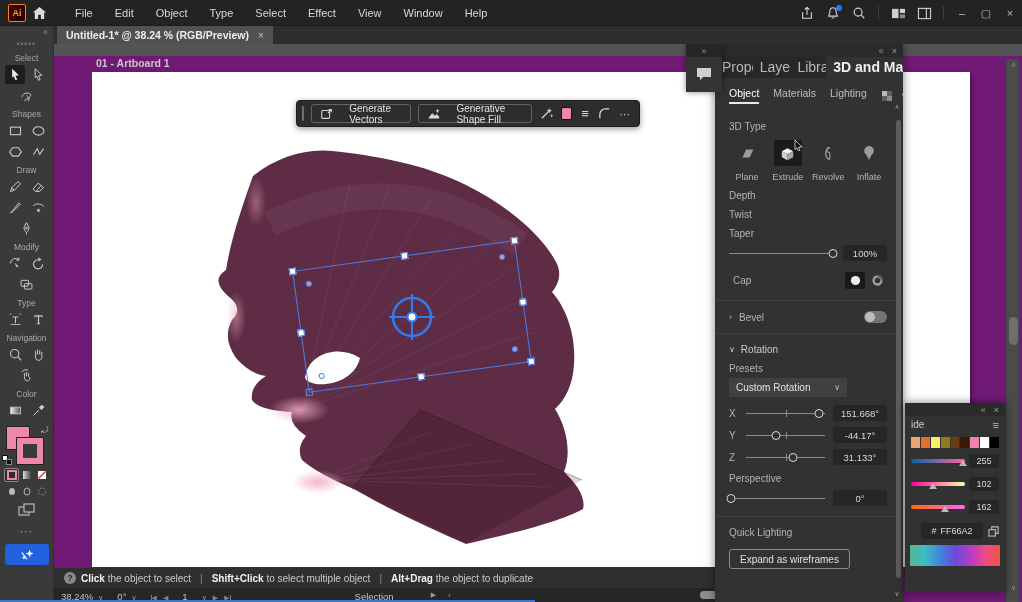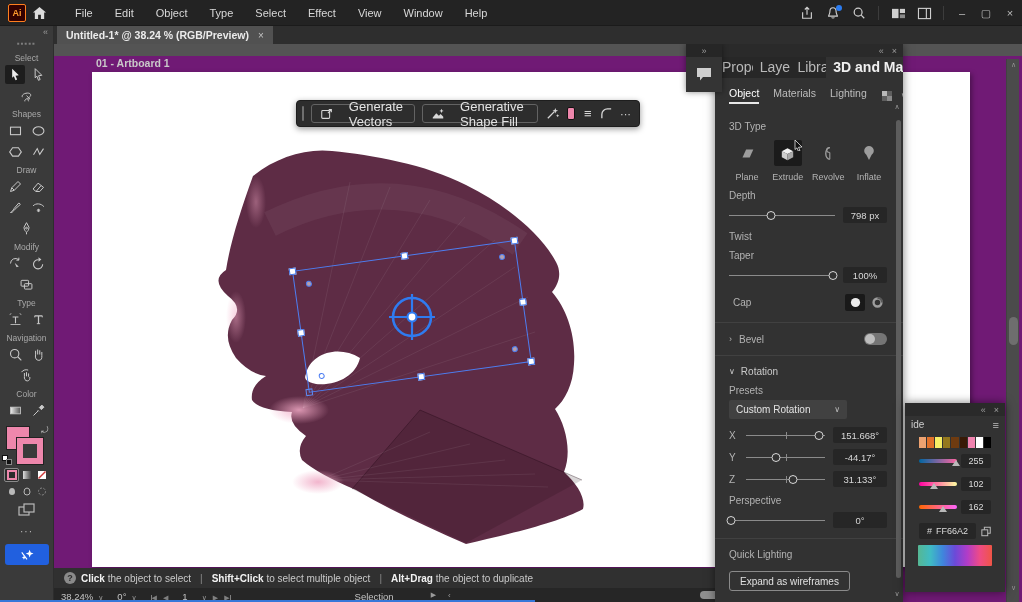--- a/index.html
+++ b/index.html
@@ -60,21 +60,21 @@
   .gizmo{position:absolute;left:388px;top:293px;z-index:3}
 
   
   .vscroll{position:absolute;left:1006px;top:47px;width:13px;height:543px;background:#4b4b4b;border-left:1px solid #424242;z-index:2}
   .vthumb{position:absolute;left:2px;top:258px;width:9px;height:28px;background:#6e6e6e;border-radius:5px}
   .varrow{position:absolute;left:0;width:13px;text-align:center;color:#949494;font-size:7px}
 
   
   .taskbar{position:absolute;left:296px;top:100px;width:344px;height:27px;background:#2d2d2d;border:1px solid #1e1e1e;border-radius:4px;box-shadow:0 2px 6px rgba(0,0,0,.4);display:flex;align-items:center;gap:7px;padding:0 8px 0 5px;z-index:20}
   .tb-handle{width:3px;height:15px;background:#6f6f6f;border-radius:2px}
-  .task-btn{height:19px;border:1px solid #636363;border-radius:3px;display:flex;align-items:center;gap:15px;padding:0 8px;color:#e3e3e3;font-size:13px;background:#2d2d2d}
+  .task-btn{height:19px;border:1px solid #636363;border-radius:3px;display:flex;align-items:center;gap:15px;padding:0 8px;color:#e3e3e3;font-size:10px;background:#2d2d2d}
   .task-ic{width:17px;height:17px;display:flex;align-items:center;justify-content:center}
   .task-swatch{width:13px;height:13px;border-radius:2px;border:1px solid #111}
 
   
   .panel{background:#323232;box-shadow:0 0 9px rgba(0,0,0,.5);z-index:25}
   .p-head{height:13px;display:flex;align-items:center;justify-content:flex-end;gap:8px;padding:0 6px;color:#9c9c9c;font-size:9px;background:#2a2a2a}
 
   .dock{position:absolute;left:686px;top:44px;width:36px;height:48px;background:#343434;box-shadow:0 0 6px rgba(0,0,0,.45);z-index:26}
   .dock .p-head{justify-content:center;background:#262626}
 
@@ -114,21 +114,21 @@
   .dd .dch{margin-left:auto;color:#bdbdbd;font-size:8px}
   .qa-btn{display:inline-flex;align-items:center;height:20px;border:1px solid #8a8a8a;border-radius:3px;padding:0 10px;font-size:10px;color:#e0e0e0;margin-top:7px;background:transparent}
   .p3d-scroll{position:absolute;right:1px;top:68px;width:6px;height:478px}
   .p3d-thumb{position:absolute;left:0;top:8px;width:5px;height:458px;background:#5d5d5d;border-radius:3px}
   .p3d-ar{position:absolute;right:0;width:10px;text-align:center;color:#9a9a9a;font-size:7px}
 
   
   .cpanel{position:absolute;left:905px;top:403px;width:100px;height:189px;overflow:hidden}
   .cp-tabs{display:flex;align-items:center;height:17px;background:#323232;padding:0 6px;font-size:10px;color:#cfcfcf}
   .cp-menu{margin-left:auto;color:#bdbdbd;font-size:11px}
-  .cp-body{padding:4px 14px 0}
+  .cp-body{padding:4px 6px 0}
   .swrow{display:flex;gap:1px;margin-bottom:6px}
   .sw{width:9px;height:11px}
   .crow2{display:flex;align-items:center;gap:4px;margin:0 0 9px}
   .ctrack{position:relative;flex:1;height:4px;border-radius:2px}
   .tri{position:absolute;top:1px;width:0;height:0;border-left:4px solid transparent;border-right:4px solid transparent;border-bottom:6px solid #b9b9b9;transform:translateX(-50%)}
   .cfield{width:30px;height:14px;background:#262626;border-radius:2px;font-size:9px;color:#dcdcdc;display:flex;align-items:center;justify-content:center}
   .hexrow{display:flex;align-items:center;gap:5px;justify-content:flex-end;margin:1px 0 6px}
   .hexbox{width:62px;height:16px;background:#262626;border-radius:2px;display:flex;align-items:center;justify-content:center;gap:4px;font-size:9px;color:#dcdcdc}
   .spectrum{height:21px;border-radius:1px;margin:0 -1px}
 
@@ -642,27 +642,20 @@
           <div class="tile">
               <svg width="16" height="18" viewBox="0 0 18 20">
                 <path d="M9 2 A5.5 5.5 0 0 1 12 12 L9 18 L6 12 A5.5 5.5 0 0 1 9 2 Z" fill="#9d9d9d"></path>
               </svg>
             </div>
           <div class="tname">Inflate</div>
         </div>
       </div>
 
       <div class="s-label">Depth</div>
-      <div class="srow">
-        <div class="slider">
-            <div class="track"></div>
-            <div class="knob" style="left:40%"></div>
-          </div>
-        <div class="vfield">798 px</div>
-      </div>
 
       <div class="s-label">Twist</div>
 
       <div class="s-label">Taper</div>
       <div class="srow">
         <div class="slider">
             <div class="track"></div>
             <div class="knob" style="left:98%"></div>
           </div>
         <div class="vfield">100%</div>

